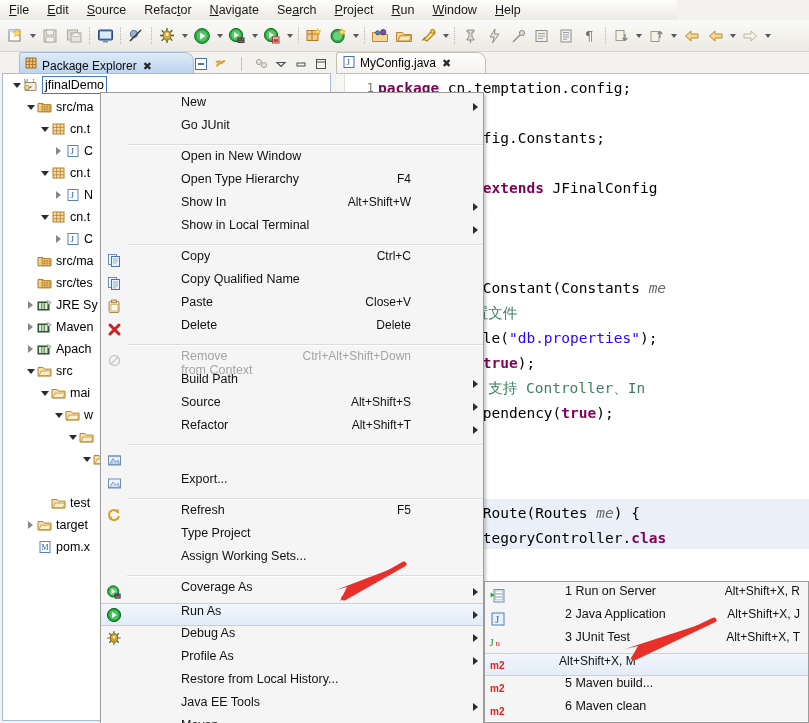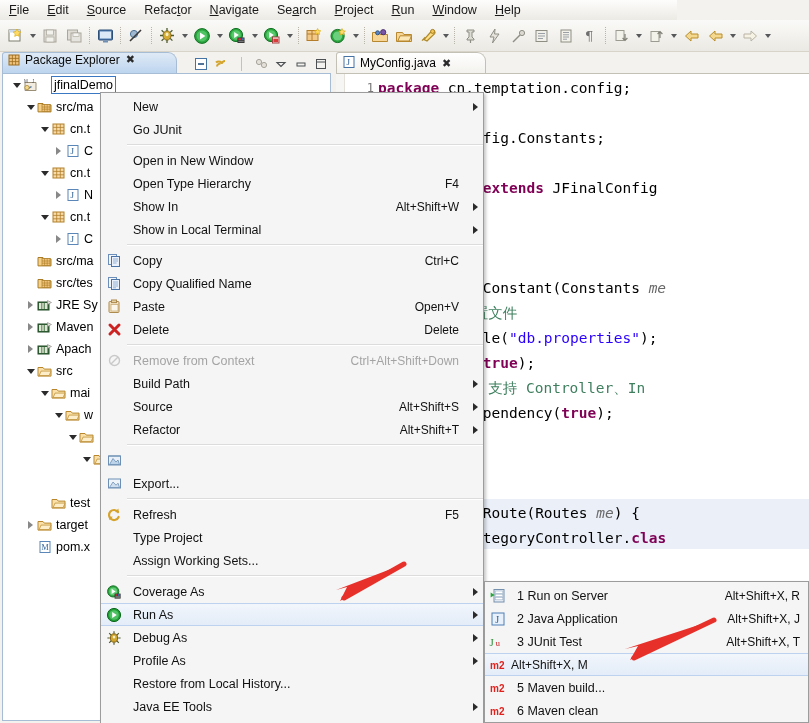--- a/index.html
+++ b/index.html
@@ -47,25 +47,25 @@
   }
   .tb-sep:after{
     content:"";width:0;height:17px;border-left:1px dotted #b9b5ab;display:block;
   }
 
   
   #pe-tabbar{
     position:absolute;left:2px;top:52px;width:329px;height:21px;
   }
   #pe-tab{
-    position:absolute;left:0;top:0;height:21px;width:175px;
+    position:absolute;left:17px;top:0;height:21px;width:175px;
     background:linear-gradient(#dfeaf6,#bdd5ef);
     border:1px solid #a7bdd6;border-bottom:none;
     border-top-left-radius:3px;border-top-right-radius:9px;
-    display:flex;align-items:flex-start;padding-left:4px;box-sizing:border-box;
+    display:flex;align-items:flex-end;padding-left:4px;box-sizing:border-box;
   }
   #pe-tab .lbl{font-size:12px;color:#0b0b0b;margin-left:4px;}
   #pe-tab .closex{
     margin-left:6px;font-size:11px;color:#2a2a2a;font-family:"Liberation Sans",sans-serif;
   }
   #pe-tools{
     position:absolute;right:0;top:2px;height:19px;display:flex;align-items:center;
   }
   #pe-tools .t{width:20px;height:18px;display:flex;align-items:center;justify-content:center;}
 
@@ -85,21 +85,21 @@
     content:"";border-left:4px solid transparent;border-right:4px solid transparent;
     border-top:5px solid #2b2b2b;display:block;margin-top:1px;
   }
   .twist.closed:after{
     content:"";border-top:4px solid transparent;border-bottom:4px solid transparent;
     border-left:5px solid #888;display:block;
   }
   .ticon{width:17px;height:22px;flex:0 0 17px;display:flex;align-items:center;justify-content:center;}
   .tlbl{margin-left:3px;}
   .sel-name{
-    background:#fff;border:1px solid #3b78c3;padding:0 2px;margin-left:12px;line-height:16px;
+    background:#fff;border:1px solid #3b78c3;padding:0 2px;margin-left:3px;line-height:16px;
   }
 
   
   #ed-tabbar{position:absolute;left:336px;top:52px;width:473px;height:21px;}
   #ed-tab{
     position:absolute;left:0;top:0;height:21px;width:150px;
     background:linear-gradient(#ffffff,#f3f2ee);
     border:1px solid #c3c0b6;border-bottom:none;
     border-top-left-radius:3px;border-top-right-radius:9px;
     display:flex;align-items:center;padding-left:5px;box-sizing:border-box;
@@ -128,22 +128,22 @@
   .hl-line{position:absolute;left:0;width:473px;height:25px;background:#eaeff8;}
 
   
   #ctx{
     position:absolute;left:100px;top:92px;width:384px;
     background:#f5f5f5;border:1px solid #9c9c9c;
     box-shadow:2px 2px 3px rgba(0,0,0,.22);
     padding:2px 0;box-sizing:border-box;z-index:50;
   }
   .mi{
-    height:23px;display:flex;align-items:center;position:relative;
-    font-size:12.5px;color:#111;cursor:default;
+    height:23px;display:flex;position:relative;
+    font-size:12.5px;color:#111;cursor:default;gap:48px;
   }
   .mi.dis{color:#a4a4a4;}
   .mi.hl{
     background:linear-gradient(#f2f6fc,#e3ecf8);
     border-top:1px solid #bcd2ee;border-bottom:1px solid #bcd2ee;
     height:23px;box-sizing:border-box;
   }
   .mi .mi-ico{width:26px;flex:0 0 26px;display:flex;align-items:center;justify-content:center;}
   .mi .mi-lbl{flex:1 1 auto;padding-left:6px;}
   .mi .mi-key{color:#111;font-size:12px;padding-right:8px;white-space:nowrap;}
@@ -743,21 +743,21 @@
     </div>
     <div class="mi">
       <span class="mi-ico">
         <svg width="15" height="15" viewBox="0 0 15 15">
           <rect x="2" y="2.5" width="10" height="11" rx="1" fill="#f3e2c2" stroke="#ad8a4d"></rect>
           <rect x="4.5" y="1" width="5" height="2.6" fill="#e6d2a8" stroke="#ad8a4d"></rect>
           <rect x="4" y="5.5" width="7" height="6.5" fill="#fbf6ea" stroke="#c3a46a" stroke-width=".7"></rect>
         </svg>
       </span>
       <span class="mi-lbl">Paste</span>
-      <span class="mi-key">Open+V</span>
+      <span class="mi-key">Close+V</span>
       <span class="mi-sub"></span>
     </div>
     <div class="mi">
       <span class="mi-ico">
         <svg width="15" height="15" viewBox="0 0 15 15">
           <path d="M3 3l9 9M12 3l-9 9" stroke="#cc2222" stroke-width="3" stroke-linecap="round"></path>
         </svg>
       </span>
       <span class="mi-lbl">Delete</span>
       <span class="mi-key">Delete</span>

